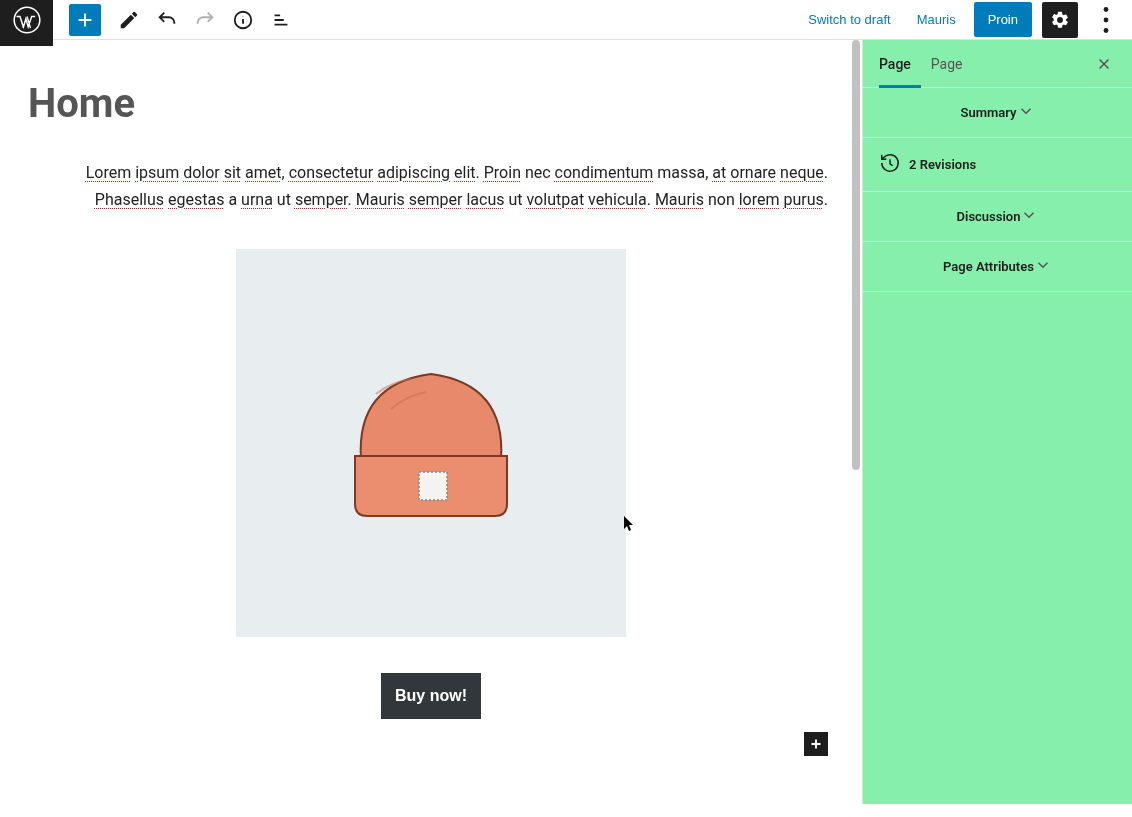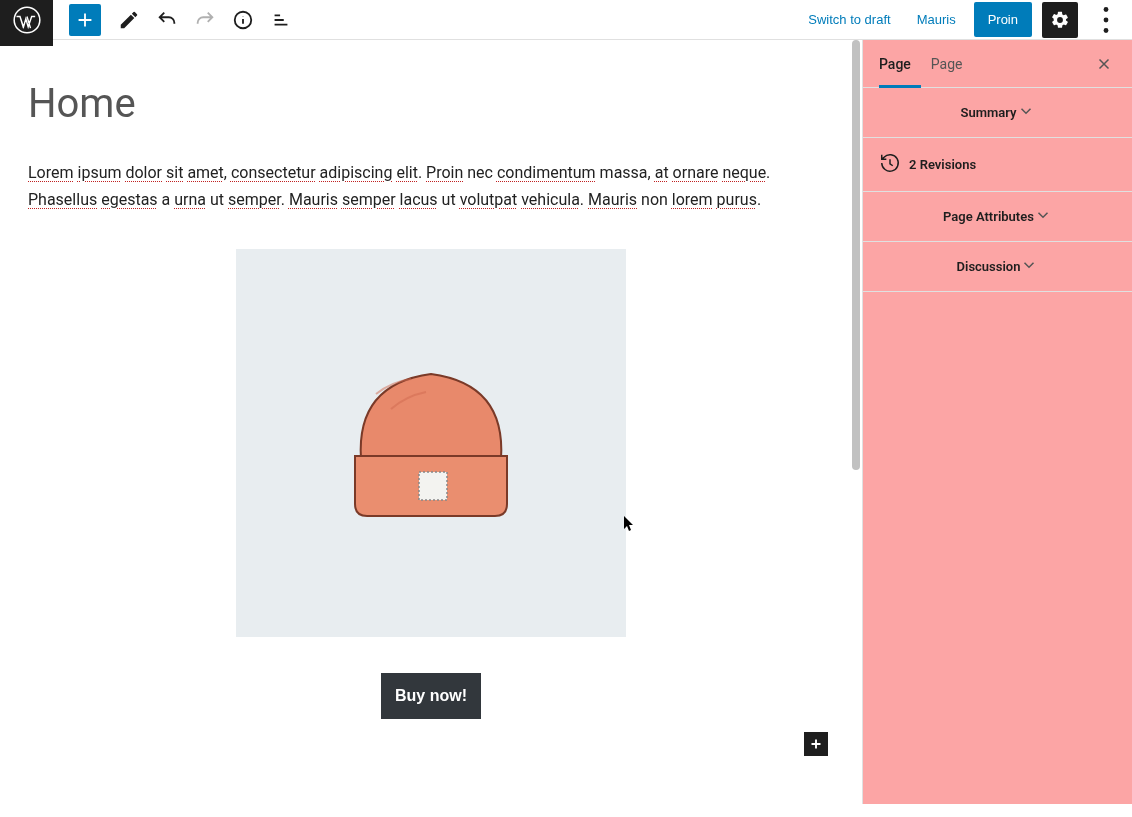--- a/index.html
+++ b/index.html
@@ -126,30 +126,31 @@
       position: absolute;
       right: 2px;
       top: 0;
       width: 8px;
       height: 430px;
       background: #c1c1c1;
       border-radius: 4px;
     }
     .page-title {
       font-size: 40px;
-      font-weight: 400;
+      font-weight: 700;
       color: #555;
       margin-bottom: 32px;
     }
     .paragraph {
       font-size: 16px;
       line-height: 1.7;
       color: #222;
       margin-bottom: 36px;
       max-width: 800px;
+      text-align: right;
     }
     .paragraph .sp {
       text-decoration: underline;
       text-decoration-style: dotted;
       text-decoration-color: #c02020;
       text-decoration-thickness: 1px;
       text-underline-offset: 3px;
     }
     .image-box {
       width: 390px;
@@ -186,21 +187,21 @@
       color: #fff;
       display: flex;
       align-items: center;
       justify-content: center;
       cursor: pointer;
     }
     .inline-add svg { width: 18px; height: 18px; }
     .sidebar {
       width: 270px;
       border-left: 1px solid #e0e0e0;
-      background: #fca5a5;
+      background: #86efac;
       overflow-y: auto;
     }
     .tabs {
       display: flex;
       align-items: center;
       border-bottom: 1px solid #e0e0e0;
       height: 48px;
       padding: 0 16px;
       position: relative;
     }
@@ -373,29 +374,29 @@
     </div>
     <div class="panel-row revisions">
       <span>
         <svg viewBox="0 0 24 24" fill="none" stroke="currentColor" stroke-width="1.6">
             <path d="M3 12a9 9 0 1 0 2.5-6.3L3 8M3 3v5h5M12 8v5l3 2"></path>
           </svg>
       </span>
       <span class="label">2 Revisions</span>
     </div>
     <div class="panel-row">
+      <span class="label">Discussion</span>
+      <span class="chevron">
+        <svg width="18" height="18" viewBox="0 0 24 24" fill="none" stroke="currentColor" stroke-width="2">
+            <path d="M6 9l6 6 6-6"></path>
+          </svg>
+      </span>
+    </div>
+    <div class="panel-row">
       <span class="label">Page Attributes</span>
       <span class="chevron">
         <svg width="18" height="18" viewBox="0 0 24 24" fill="none" stroke="currentColor" stroke-width="2">
             <path d="M6 9l6 6 6-6"></path>
           </svg>
       </span>
     </div>
-    <div class="panel-row">
-      <span class="label">Discussion</span>
-      <span class="chevron">
-        <svg width="18" height="18" viewBox="0 0 24 24" fill="none" stroke="currentColor" stroke-width="2">
-            <path d="M6 9l6 6 6-6"></path>
-          </svg>
-      </span>
-    </div>
   </div>
 </div>
 
 </body></html>

